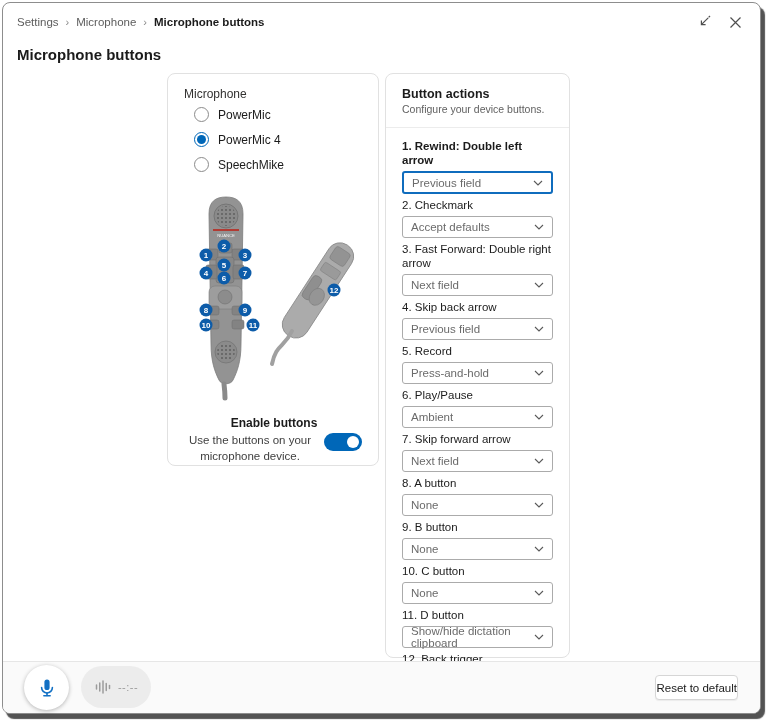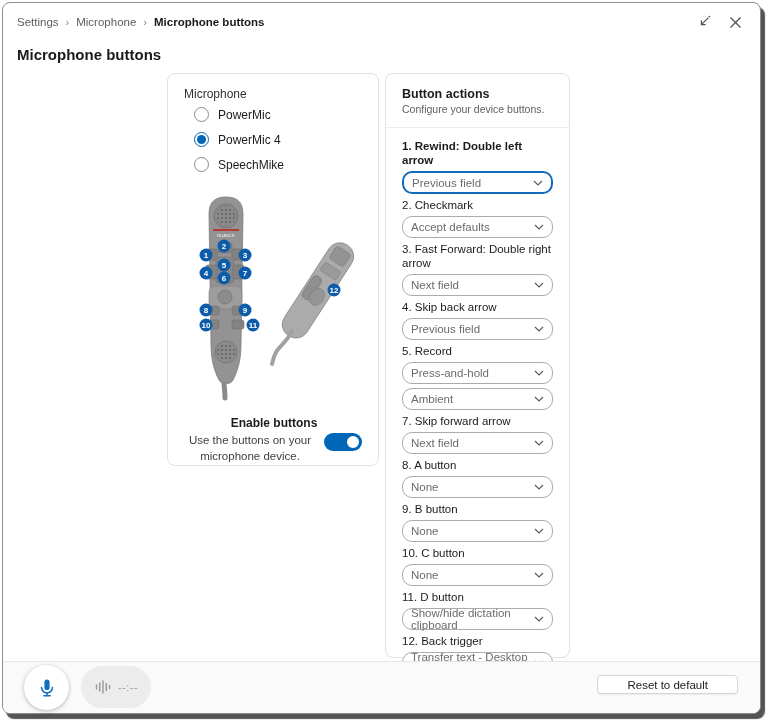--- a/index.html
+++ b/index.html
@@ -34,33 +34,33 @@
   .toggle{position:absolute;right:2px;top:17px;width:38px;height:18px;border-radius:10px;background:#0067b8;cursor:pointer;}
   .toggle::after{content:"";position:absolute;right:3px;top:3px;width:12px;height:12px;border-radius:50%;background:#fff;}
   
   .panel-title{font-size:12.5px;font-weight:bold;color:#1b1b1b;margin:13px 16px 2px;}
   .panel-sub{font-size:10.5px;color:#616161;margin:0 16px 12px;}
   .divider{height:1px;background:#ececec;margin:0 0 11px;}
   .actions{padding:0 16px;}
   .action-item{margin-bottom:4px;}
   .action-label{font-size:11.5px;color:#1b1b1b;line-height:14px;margin-bottom:4px;}
   .action-item.focused .action-label{font-weight:bold;}
-  .selectbox{height:22px;border:1px solid #ababab;border-radius:10px;background:#fff;display:flex;align-items:center;
+  .selectbox{height:22px;border:1px solid #ababab;border-radius:3px;background:#fff;display:flex;align-items:center;
     padding:0 8px;font-size:11.5px;color:#6b6b6b;cursor:pointer;justify-content:space-between;box-sizing:border-box;}
   .action-item.focused .selectbox{border:2px solid #0f6cbd;height:23px;}
   .selectbox .chev{flex:0 0 auto;margin-left:6px;}
   
   .footer{position:absolute;left:0;right:0;bottom:0;height:51px;background:#fafafa;border-top:1px solid #e6e6e6;
     border-radius:0 0 7px 7px;}
   .micbtn{position:absolute;left:21px;top:3px;width:45px;height:45px;border-radius:50%;background:#fff;
     box-shadow:0 1px 4px rgba(0,0,0,.28);display:flex;align-items:center;justify-content:center;cursor:pointer;}
   .pill{position:absolute;left:78px;top:4px;width:70px;height:42px;border-radius:21px;background:#ececec;
     display:flex;align-items:center;justify-content:center;gap:6px;cursor:pointer;}
   .timer{font-size:11px;color:#9a9a9a;letter-spacing:.5px;}
-  .resetbtn{position:absolute;right:22px;top:13px;height:19px;padding:0 29px;background:#fff;border:1px solid #d6d6d6;
+  .resetbtn{position:absolute;right:22px;top:13px;height:25px;padding:0 0;background:#fff;border:1px solid #d6d6d6;
     border-radius:4px;font-size:11.5px;color:#1b1b1b;display:flex;align-items:center;cursor:pointer;
     box-shadow:0 1px 1px rgba(0,0,0,.06);font-family:inherit;}
 </style>
 </head>
 <body>
 
 <div class="stage">
   <div class="window">
 
     <div class="breadcrumb">
@@ -219,20 +219,21 @@
     <div class="action-label">5. Record</div>
     <div class="selectbox">
       <span>Press-and-hold</span>
       <svg class="chev" width="10" height="6" viewBox="0 0 10 6">
         <path d="M1 1 L5 5 L9 1" stroke="#5a5a5a" stroke-width="1.1" fill="none"></path>
       </svg>
     </div>
   </div>
 
   <div class="action-item">
+    <div class="action-label">6. Play/Pause</div>
     <div class="selectbox">
       <span>Ambient</span>
       <svg class="chev" width="10" height="6" viewBox="0 0 10 6">
         <path d="M1 1 L5 5 L9 1" stroke="#5a5a5a" stroke-width="1.1" fill="none"></path>
       </svg>
     </div>
   </div>
 
   <div class="action-item">
     <div class="action-label">7. Skip forward arrow</div>

